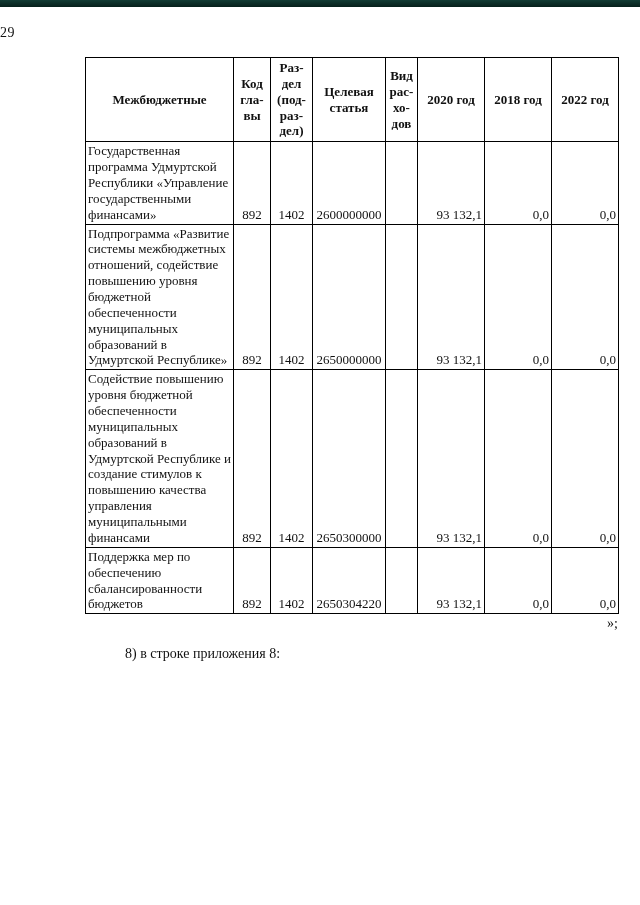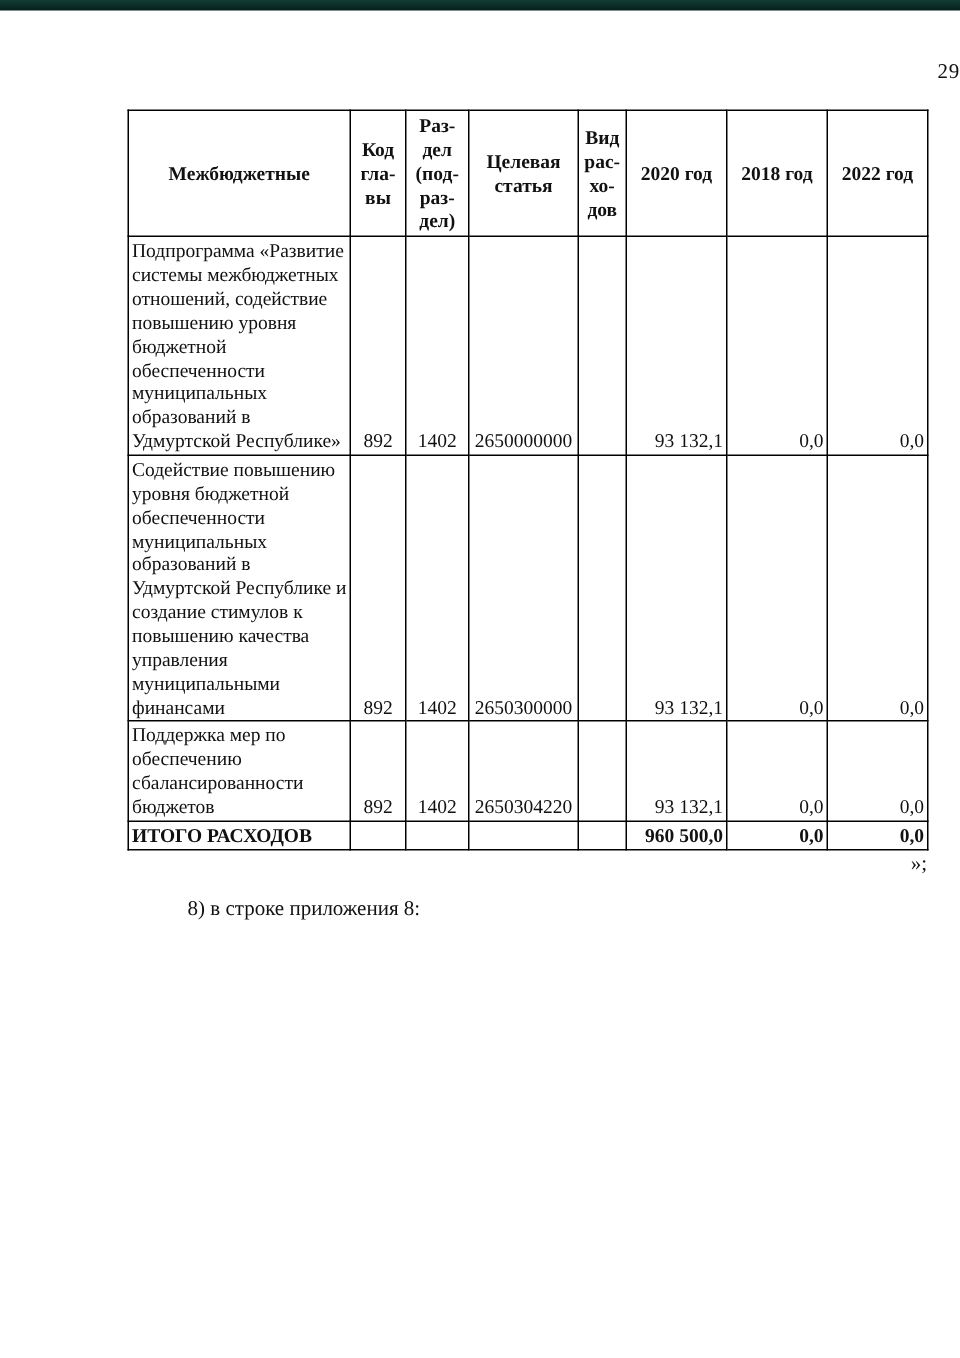--- a/index.html
+++ b/index.html
@@ -9,23 +9,23 @@
     font-family: "Liberation Serif", "DejaVu Serif", serif;
     color: #111111;
     position: relative;
     overflow: hidden;
   }
   .top-bar {
     width: 640px; height: 7px;
     background: linear-gradient(#123c34, #06201b);
   }
   .page-number {
-    text-align: right;
+    text-align: left;
     font-size: 14px;
-    margin-top: 34px;
+    margin-top: 18px;
     letter-spacing: 0.5px;
   }
   table.budget {
     border-collapse: collapse;
     table-layout: fixed;
     width: 533px;
     margin: 16px 0 0 85px;
     font-size: 13px;
     line-height: 1.22;
   }
@@ -109,20 +109,30 @@
 рас-
 хо-
 дов</th>
       <th>2020 год</th>
       <th>2018 год</th>
       <th>2022 год</th>
     </tr>
   </thead>
   <tbody>
     <tr>
+      <td class="name">Государственная программа Удмуртской Республики «Управление государственными финансами»</td>
+      <td class="code">892</td>
+      <td class="code">1402</td>
+      <td class="code">2600000000</td>
+      <td class="code"></td>
+      <td class="num">93 132,1</td>
+      <td class="num">0,0</td>
+      <td class="num">0,0</td>
+    </tr>
+    <tr>
       <td class="name">Подпрограмма «Развитие системы межбюджетных отношений, содействие повышению уровня бюджетной обеспеченности муниципальных образований в Удмуртской Республике»</td>
       <td class="code">892</td>
       <td class="code">1402</td>
       <td class="code">2650000000</td>
       <td class="code"></td>
       <td class="num">93 132,1</td>
       <td class="num">0,0</td>
       <td class="num">0,0</td>
     </tr>
     <tr>
@@ -138,28 +148,18 @@
     <tr>
       <td class="name">Поддержка мер по обеспечению сбалансированности бюджетов</td>
       <td class="code">892</td>
       <td class="code">1402</td>
       <td class="code">2650304220</td>
       <td class="code"></td>
       <td class="num">93 132,1</td>
       <td class="num">0,0</td>
       <td class="num">0,0</td>
     </tr>
-    <tr class="total">
-      <td class="name">ИТОГО РАСХОДОВ</td>
-      <td class="code"></td>
-      <td class="code"></td>
-      <td class="code"></td>
-      <td class="code"></td>
-      <td class="num">960 500,0</td>
-      <td class="num">0,0</td>
-      <td class="num">0,0</td>
-    </tr>
   </tbody>
 </table>
 
 <div class="close-quote">»;</div>
 
 <div class="footer-line">8) в строке приложения 8:</div>
 
 </body></html>

